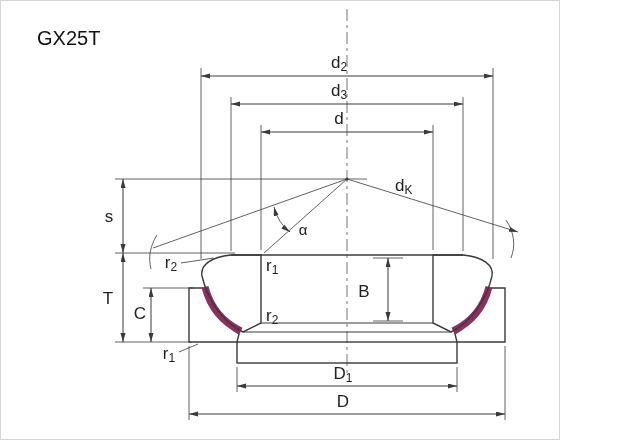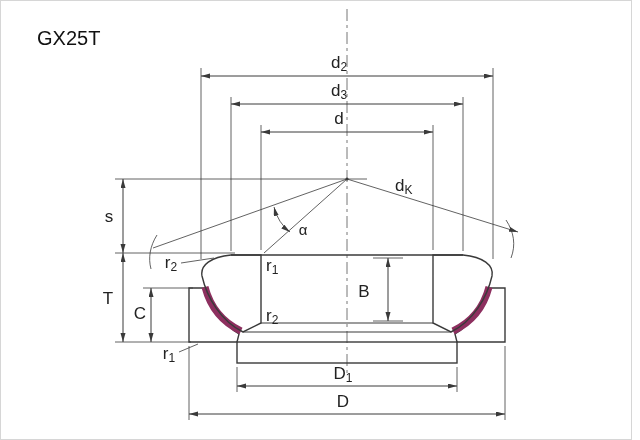--- a/index.html
+++ b/index.html
@@ -1,18 +1,18 @@
 <!DOCTYPE html>
 <html><head>
 <meta charset="utf-8">
 <style>
   html,body{margin:0;padding:0;background:#fff;}
   .stage{
     position:relative;
-    width:632px;height:440px;
+    width:560px;height:440px;
     background:#ffffff;
     border:1px solid #d6d6d6;
     box-sizing:border-box;
     font-family:"Liberation Sans", sans-serif;
   }
   svg{position:absolute;left:0;top:0;}
   .dim{stroke:#3a3a3a;stroke-width:1;fill:none;}
   .ext{stroke:#3a3a3a;stroke-width:0.8;fill:none;}
   .thin{stroke:#3a3a3a;stroke-width:0.8;fill:none;}
   .part{stroke:#3a3a3a;stroke-width:1.4;fill:none;}

